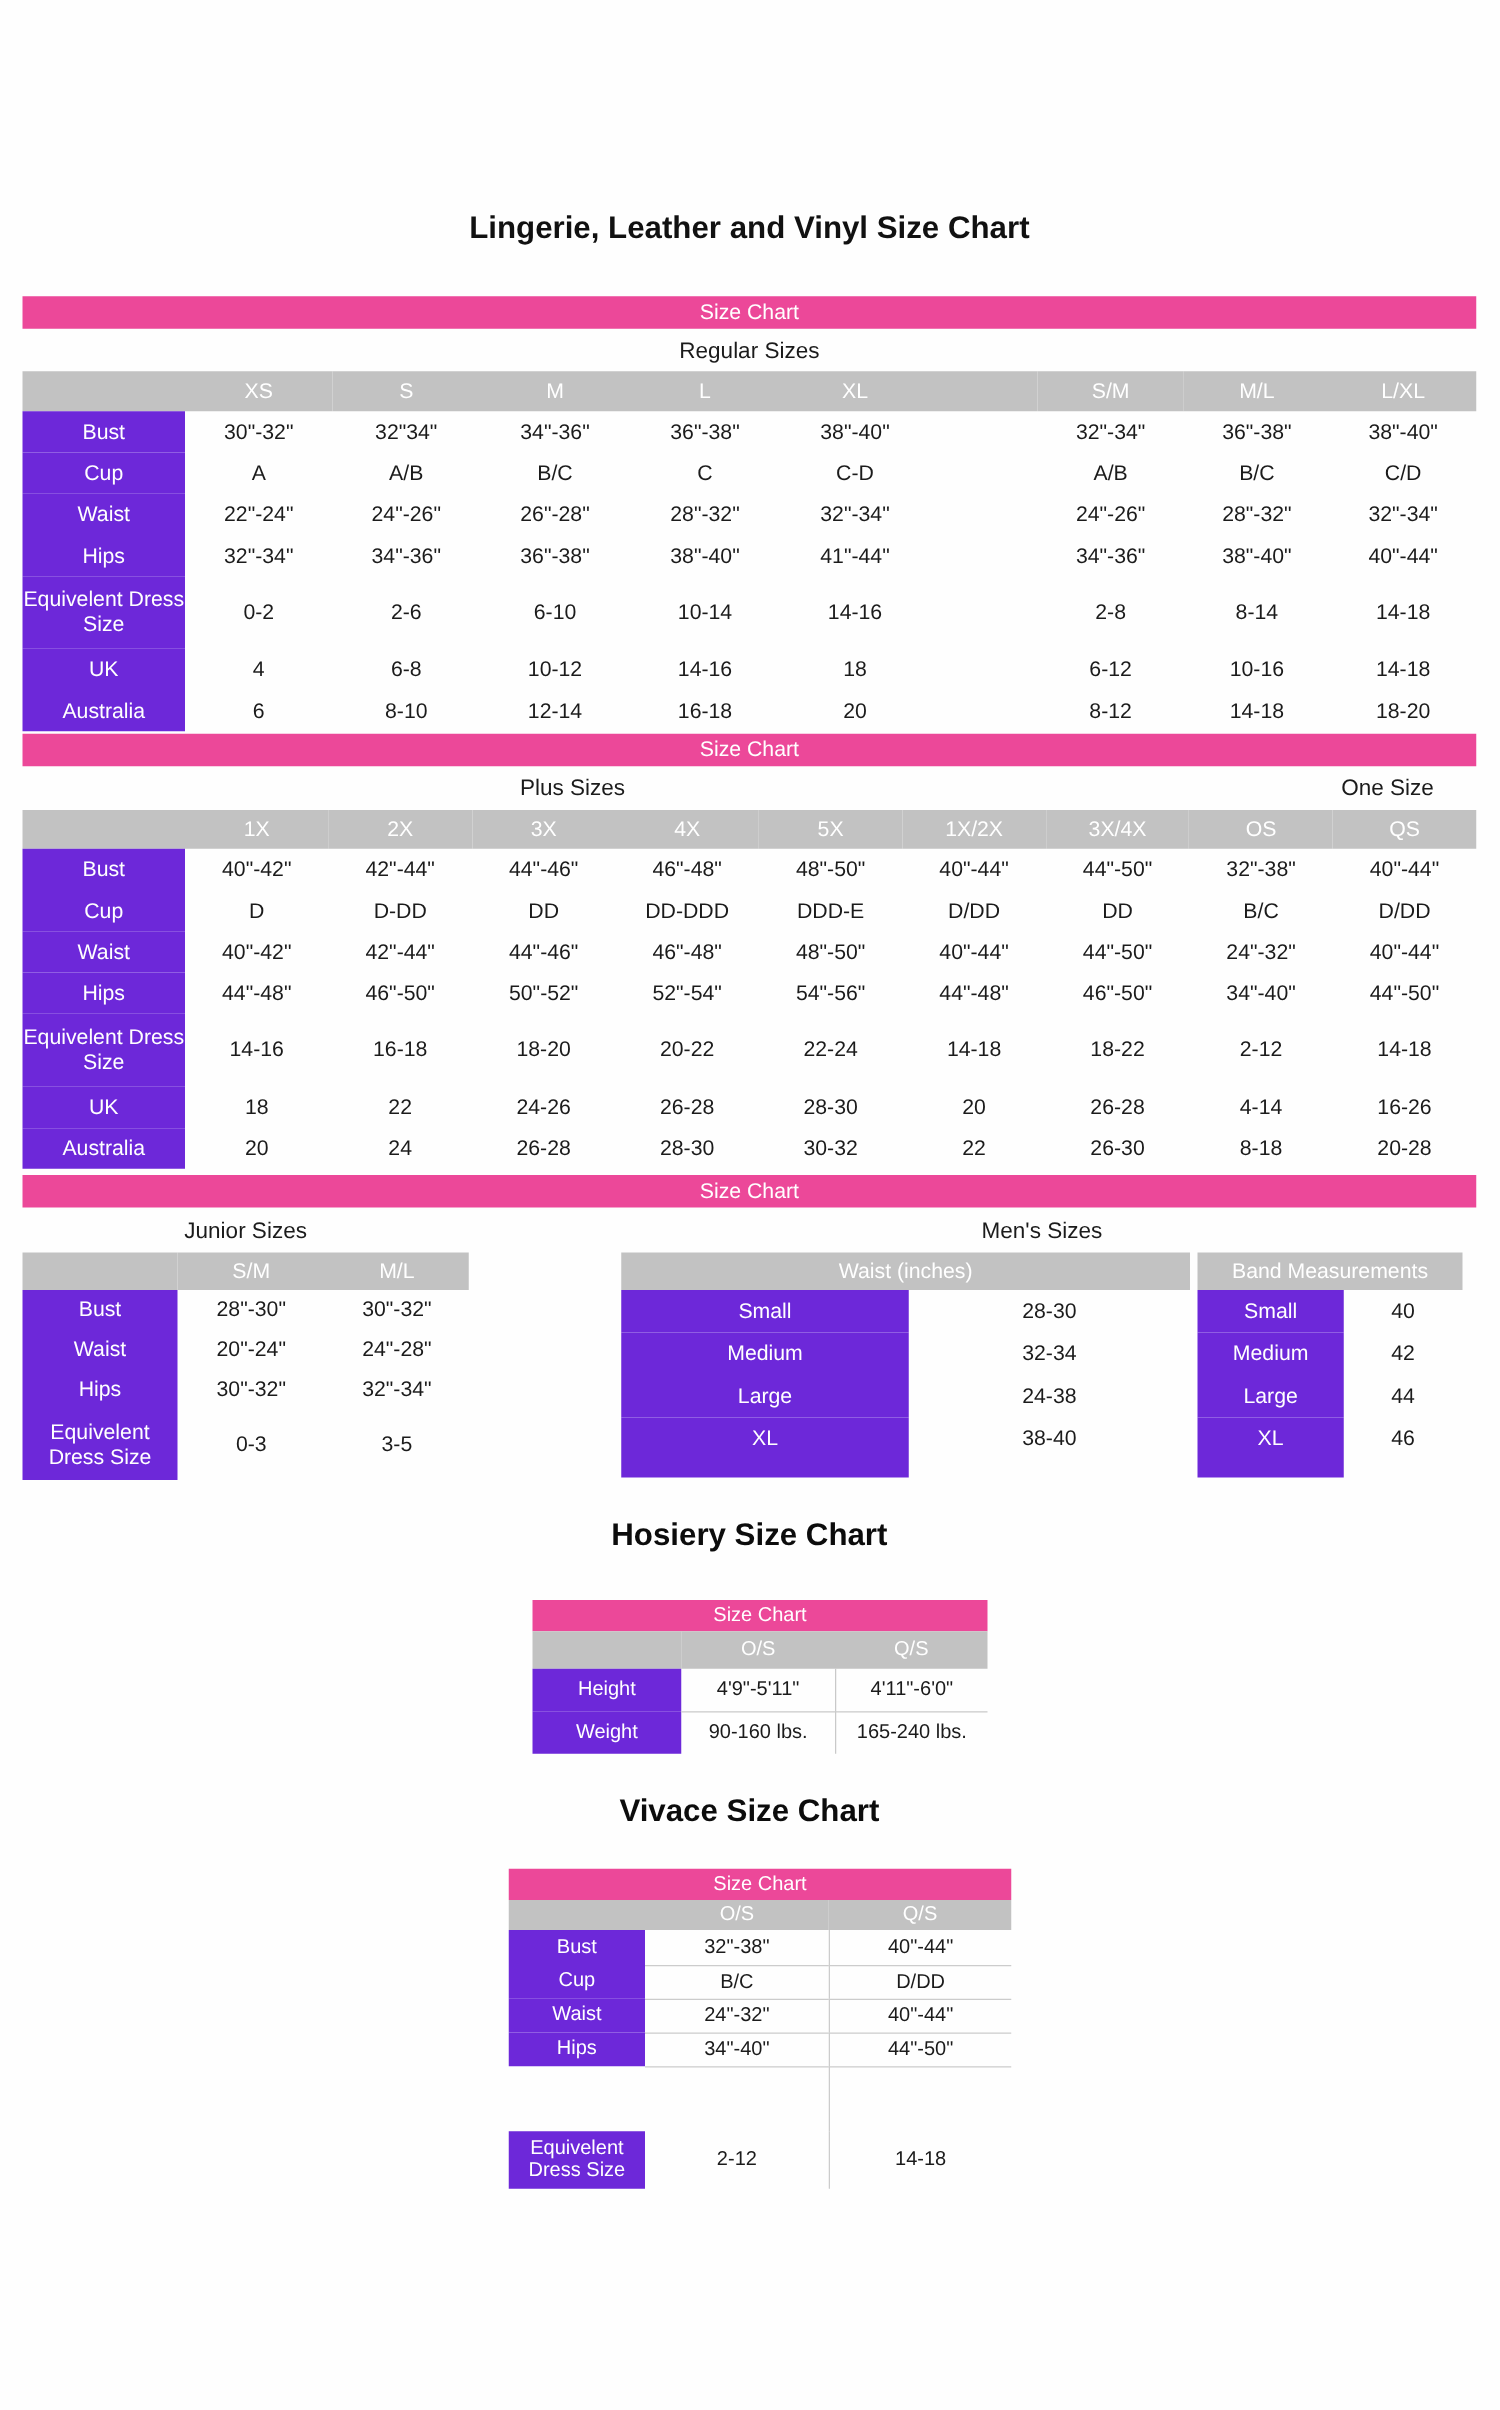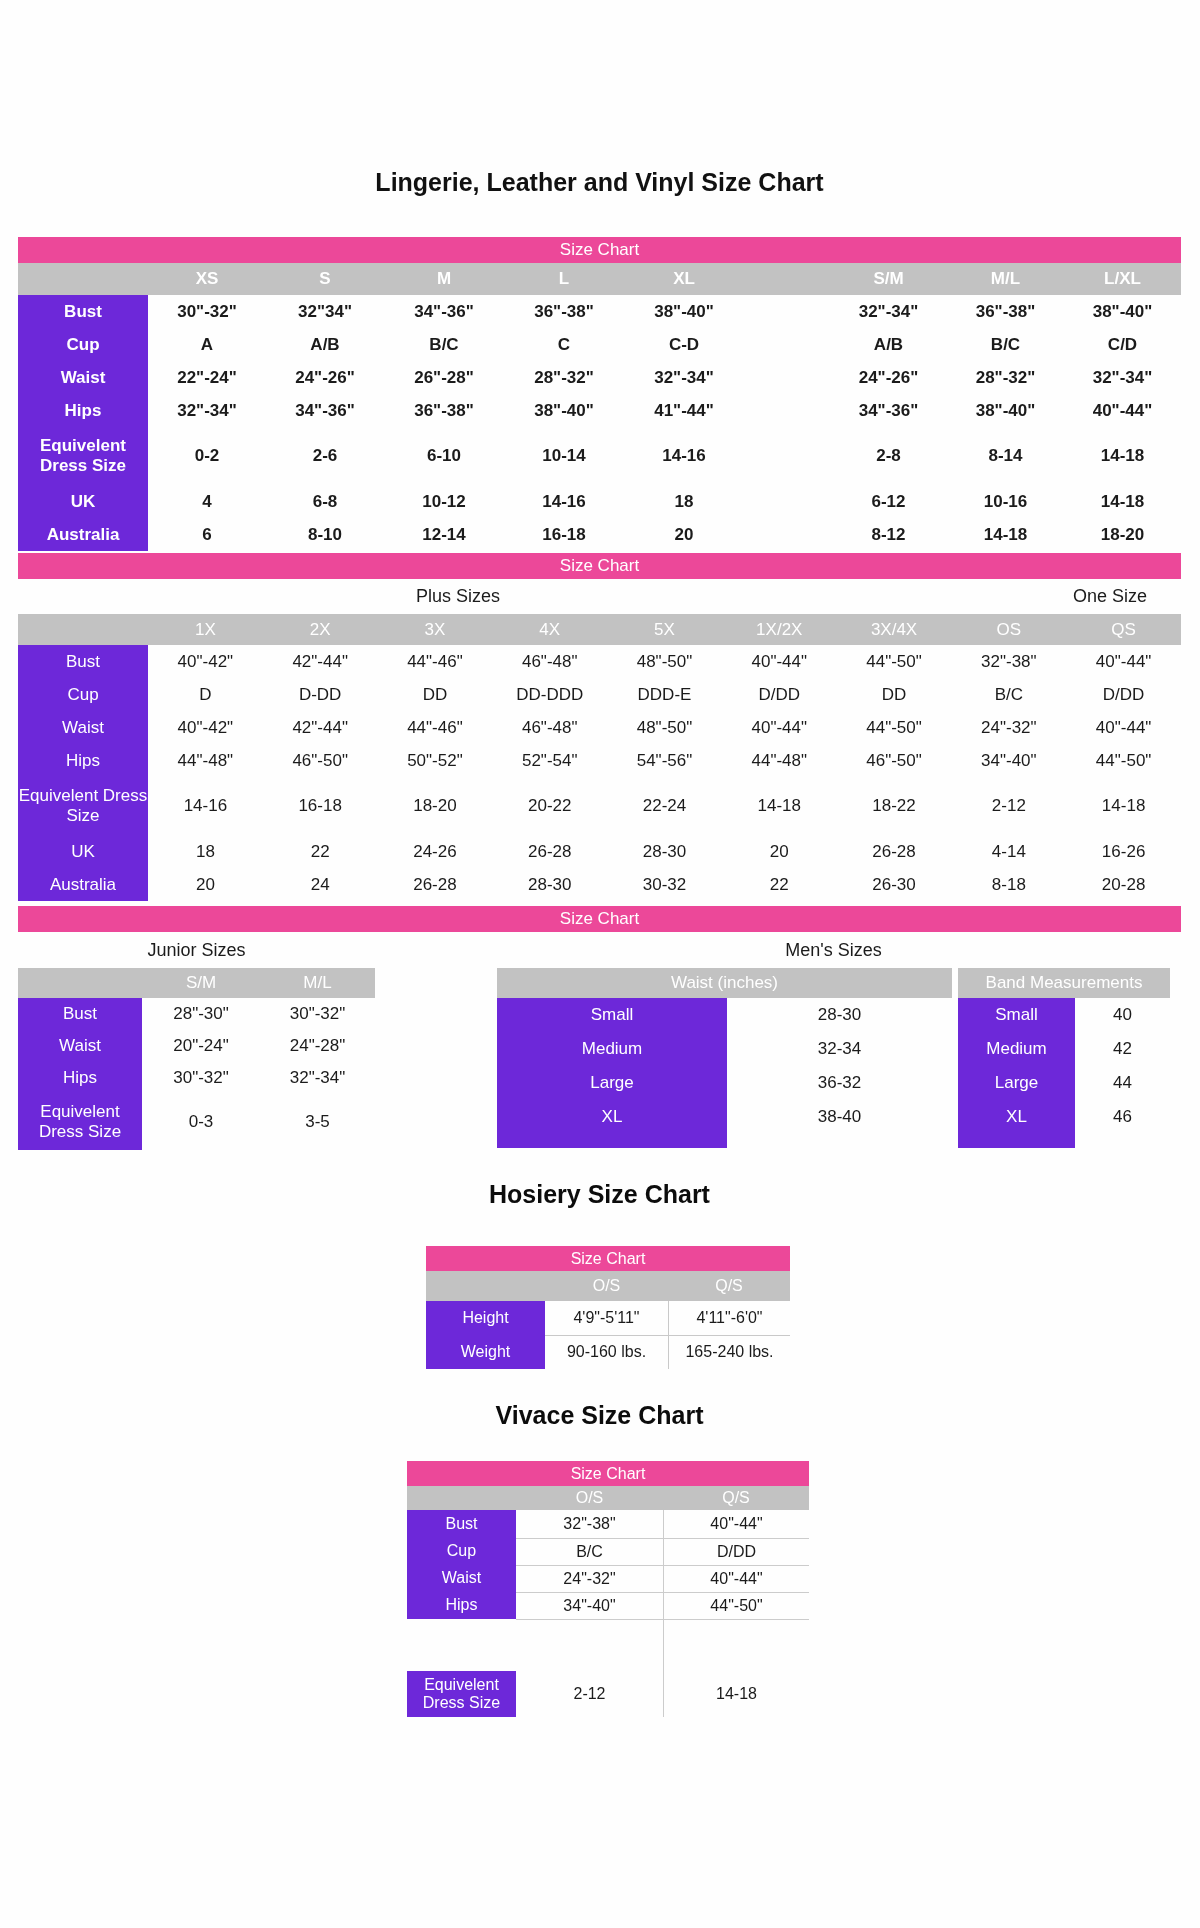--- a/index.html
+++ b/index.html
@@ -23,21 +23,21 @@
   .table{width:1163px;}
   .trow{display:grid;}
   .cell{display:flex;align-items:center;justify-content:center;text-align:center;
         font-size:17px;line-height:1.15;box-sizing:border-box;}
   .thead .cell{background:#c2c2c2;color:#fff;}
   .lbl{background:#6d28d9;color:#fff;}
   .lbl.blank{background:transparent;}
   .val{color:#1b1b1b;background:transparent;}
 
   
-  .t-regular .trow{grid-template-columns:130px 118px 118px 120px 120px 120px 86px 117px 117px 117px;height:33px;font-weight:bold;}
+  .t-regular .trow{grid-template-columns:130px 118px 118px 120px 120px 120px 86px 117px 117px 117px;height:33px;}
   .t-regular .thead{height:32px;}
   .t-regular .r4{height:58px;}
 
   
   .t-plus .trow{grid-template-columns:130px repeat(9,1fr);height:33px;}
   .t-plus .thead{height:31px;}
   .t-plus .r4{height:58px;}
   .t-plus .r5{height:34px;}
   .t-plus .r6{height:32px;}
 
@@ -83,20 +83,23 @@
 </style>
 </head>
 <body>
 
 <div class="page">
   <div class="content">
 
     <h1 class="main-title">Lingerie, Leather and Vinyl Size Chart</h1>
 
     <div class="bar mt41">Size Chart</div>
+    <div class="secrow">
+      <span class="seclabel" style="left:0;width:100%;">Regular Sizes</span>
+    </div>
     <div class="table t-regular">
         <div class="trow thead">
           <div class="cell hcell c0"></div>
           <div class="cell hcell c1">XS</div>
           <div class="cell hcell c2">S</div>
           <div class="cell hcell c3">M</div>
           <div class="cell hcell c4">L</div>
           <div class="cell hcell c5">XL</div>
           <div class="cell hcell c6"></div>
           <div class="cell hcell c7">S/M</div>
@@ -342,21 +345,21 @@
         </div>
         <div class="trow">
           <div class="cell lbl">Medium</div>
           <div class="cell val">32-34</div>
           <div class="cell mgap"></div>
           <div class="cell lbl">Medium</div>
           <div class="cell val">42</div>
         </div>
         <div class="trow">
           <div class="cell lbl">Large</div>
-          <div class="cell val">36-32</div>
+          <div class="cell val">24-38</div>
           <div class="cell mgap"></div>
           <div class="cell lbl">Large</div>
           <div class="cell val">44</div>
         </div>
         <div class="trow rlast">
           <div class="cell lbl">XL</div>
           <div class="cell val">38-40</div>
           <div class="cell mgap"></div>
           <div class="cell lbl">XL</div>
           <div class="cell val">46</div>

